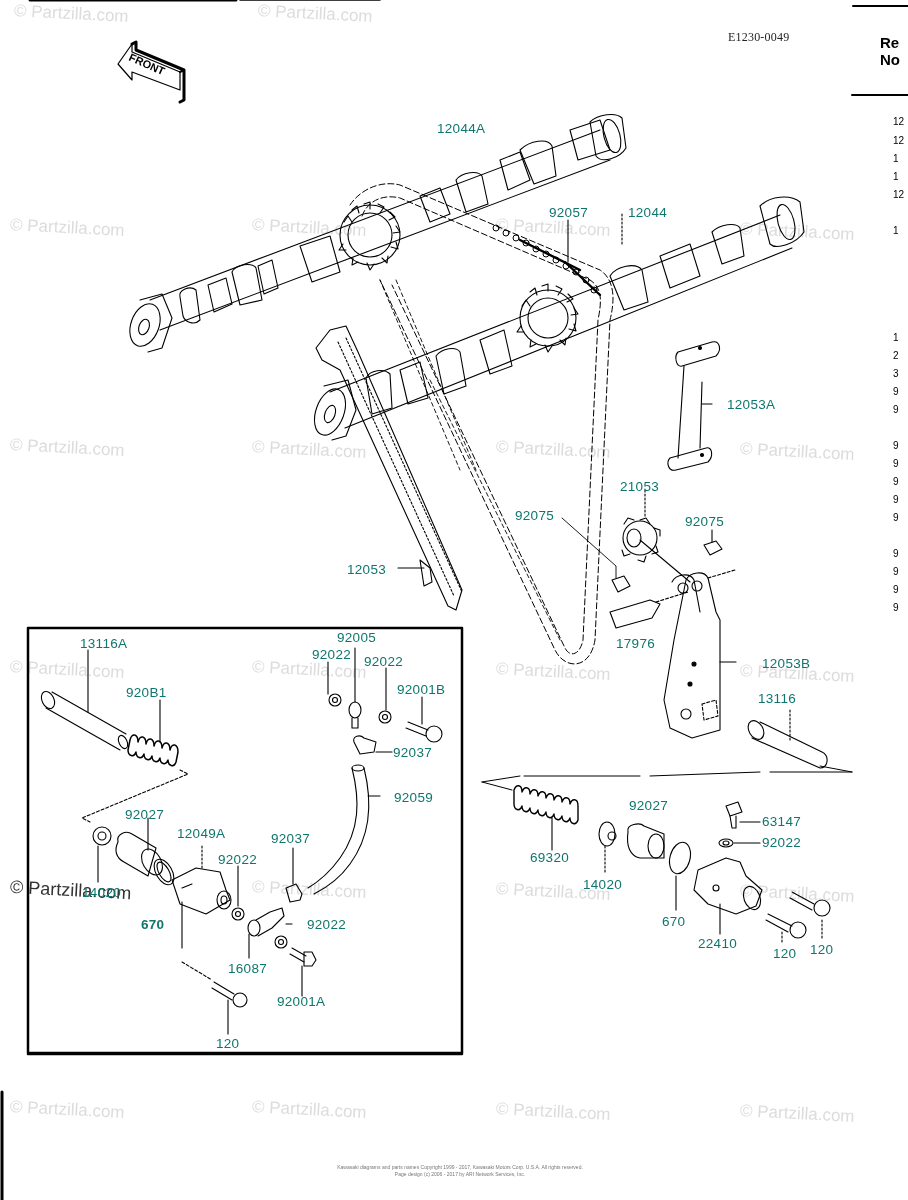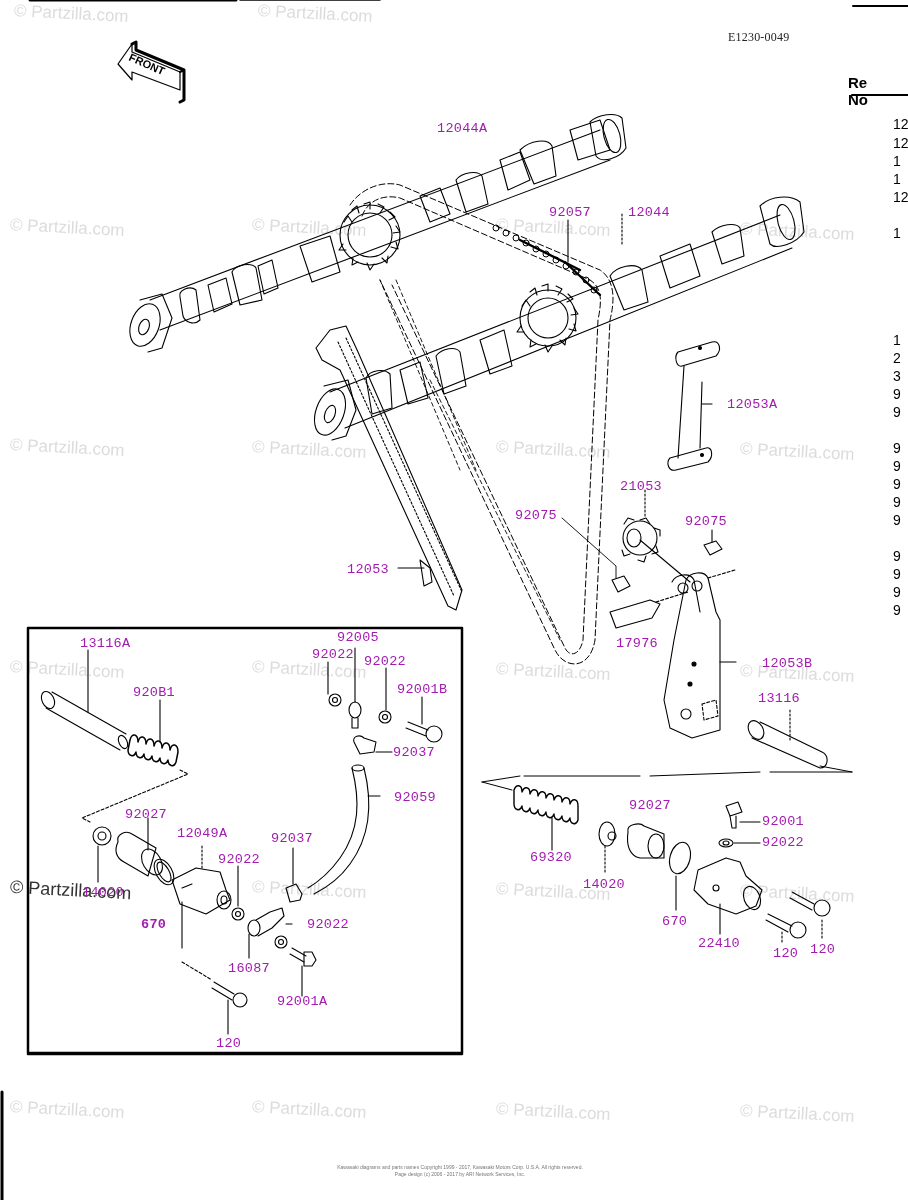--- a/index.html
+++ b/index.html
@@ -1,28 +1,28 @@
 <!DOCTYPE html>
 <html><head>
 <meta charset="utf-8">
 <style>
   html, body { margin: 0; padding: 0; background: #ffffff; }
   body { width: 908px; height: 1200px; position: relative; overflow: hidden;
          font-family: "Liberation Sans", sans-serif; color: #000; }
   #stage { position: absolute; left: 0; top: 0; width: 908px; height: 1200px; }
   .wm { position: absolute; font-family: "Liberation Sans", sans-serif; font-size: 17px;
         color: #dcdcdc; transform: rotate(3deg); white-space: nowrap; pointer-events: none; }
-  .lbl { position: absolute; font-family: Liberation Mono, monospace; font-size: 13.5px;
-         color: #a21caf; white-space: nowrap; letter-spacing: 0.3px; cursor: pointer; text-align: right; }
+  .lbl { position: absolute; font-family: Liberation Sans, sans-serif; font-size: 13.5px;
+         color: #0f766e; white-space: nowrap; letter-spacing: 0.3px; cursor: pointer; text-align: right; }
   .lbl.bold { font-weight: bold; }
   .code { position: absolute; left: 728px; top: 30px; font-family: "Liberation Serif", serif;
           font-size: 12px; color: #222; letter-spacing: 0.2px; }
-  .refhdr { position: absolute; left: 848px; top: 34px; font-family: "Liberation Sans", sans-serif;
-            font-weight: bold; font-size: 15px; line-height: 17px; margin-top: 40px; }
-  .refnum { position: absolute; left: 893px; font-family: "Liberation Sans", sans-serif; font-size: 14px;
+  .refhdr { position: absolute; left: 880px; top: 34px; font-family: "Liberation Sans", sans-serif;
+            font-weight: bold; font-size: 15px; line-height: 17px; }
+  .refnum { position: absolute; left: 893px; font-family: "Liberation Sans", sans-serif; font-size: 10px;
             cursor: pointer; }
   .footer { position: absolute; left: 320px; width: 280px; text-align: center; font-size: 5px;
             color: #777; line-height: 7px; font-family: "Liberation Sans", sans-serif; }
 </style>
 </head>
 <body>
 
 <div id="stage">
 
   <div class="wm" style="left:14px;top:4px">© Partzilla.com</div>
@@ -400,40 +400,40 @@
   <div class="lbl" style="left:727px;top:397px">12053A</div>
   <div class="lbl" style="left:620px;top:479px">21053</div>
   <div class="lbl" style="left:515px;top:508px">92075</div>
   <div class="lbl" style="left:685px;top:514px">92075</div>
   <div class="lbl" style="left:347px;top:562px">12053</div>
   <div class="lbl" style="left:616px;top:636px">17976</div>
   <div class="lbl" style="left:762px;top:656px">12053B</div>
   <div class="lbl" style="left:758px;top:691px">13116</div>
 
   <div class="lbl" style="left:80px;top:636px">13116A</div>
-  <div class="lbl" style="left:133px;top:685px">920B1</div>
+  <div class="lbl" style="left:126px;top:685px">920B1</div>
   <div class="lbl" style="left:337px;top:630px">92005</div>
   <div class="lbl" style="left:312px;top:647px">92022</div>
   <div class="lbl" style="left:364px;top:654px">92022</div>
   <div class="lbl" style="left:397px;top:682px">92001B</div>
   <div class="lbl" style="left:393px;top:745px">92037</div>
   <div class="lbl" style="left:394px;top:790px">92059</div>
   <div class="lbl" style="left:125px;top:807px">92027</div>
   <div class="lbl" style="left:177px;top:826px">12049A</div>
   <div class="lbl" style="left:271px;top:831px">92037</div>
   <div class="lbl" style="left:218px;top:852px">92022</div>
   <div class="lbl" style="left:82px;top:885px">14020</div>
   <div class="lbl bold" style="left:141px;top:917px">670</div>
   <div class="lbl" style="left:307px;top:917px">92022</div>
   <div class="lbl" style="left:228px;top:961px">16087</div>
   <div class="lbl" style="left:277px;top:994px">92001A</div>
   <div class="lbl" style="left:216px;top:1036px">120</div>
 
   <div class="lbl" style="left:629px;top:798px">92027</div>
-  <div class="lbl" style="left:762px;top:814px">92001</div>
+  <div class="lbl" style="left:762px;top:814px">63147</div>
   <div class="lbl" style="left:762px;top:835px">92022</div>
   <div class="lbl" style="left:530px;top:850px">69320</div>
   <div class="lbl" style="left:583px;top:877px">14020</div>
   <div class="lbl" style="left:662px;top:914px">670</div>
   <div class="lbl" style="left:698px;top:936px">22410</div>
   <div class="lbl" style="left:773px;top:946px">120</div>
   <div class="lbl" style="left:810px;top:942px">120</div>
 
   <div class="footer" style="top:1164px">
     <div>Kawasaki diagrams and parts names Copyright 1999 - 2017, Kawasaki Motors Corp. U.S.A. All rights reserved.</div>

